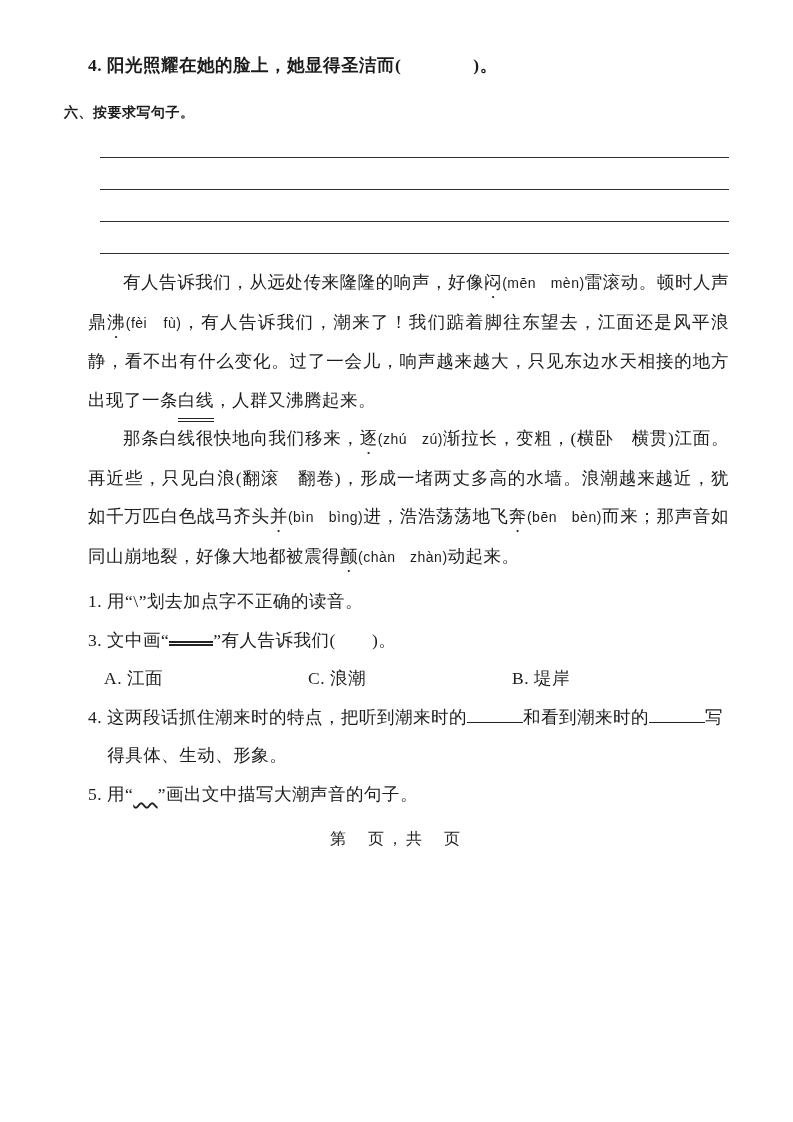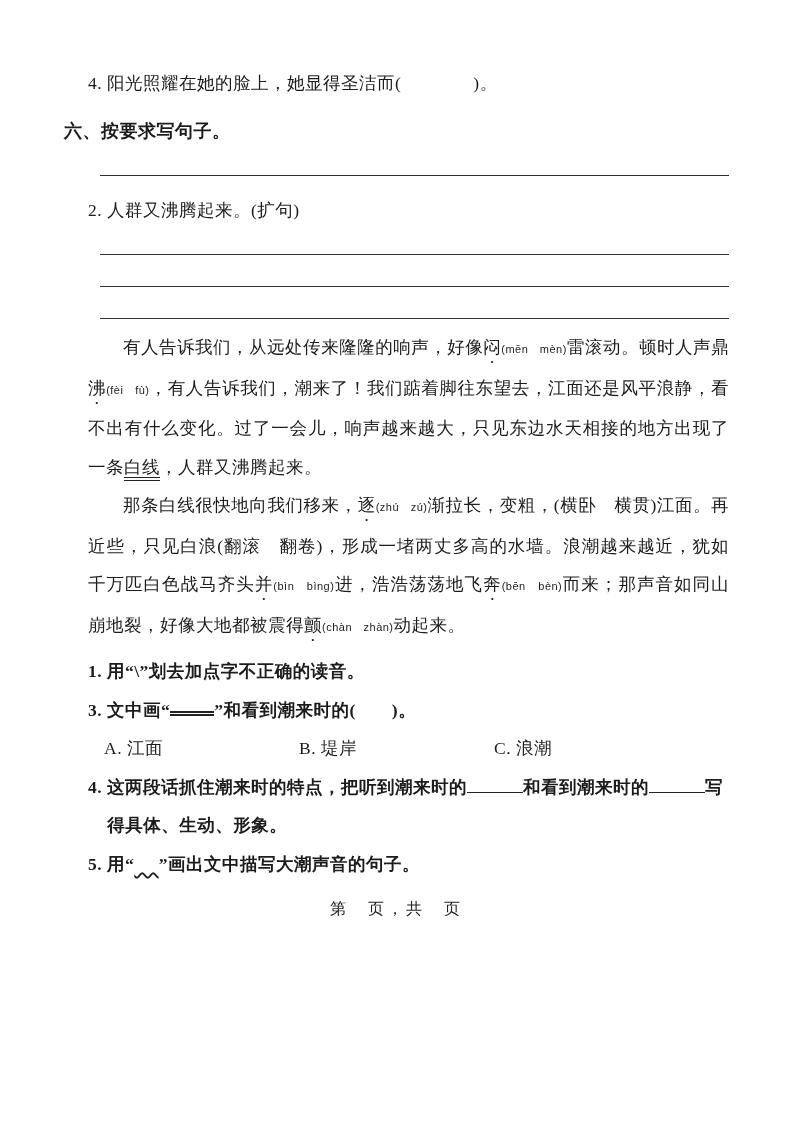--- a/index.html
+++ b/index.html
@@ -16,23 +16,23 @@
     padding: 46px 64px 0 64px;
     overflow: hidden;
   }
   
   .q-item {
     margin-left: 24px;
     font-size: 17.5px;
     line-height: 26px;
     letter-spacing: 0.5px;
   }
-  .intro-item { margin-top: 24px; }
+  .intro-item { margin-top: 6px; font-weight: bold; }
   .sec-title {
-    font-size: 18px;
+    font-size: 14px;
     font-weight: bold;
     margin: 22px 0 0 0;
     line-height: 26px;
     letter-spacing: 0.5px;
   }
   .six-item { margin-top: 21px; }
   .answer-line {
     border-bottom: 1.5px solid #2f2f2f;
     margin: 31px 0 0 36px;
     height: 0;
@@ -50,40 +50,40 @@
   .passage-wrap { margin-top: 9px; }
   
   .rq {
     margin-left: 24px;
     width: 645px;
     font-size: 17.5px;
     line-height: 38.6px;
     padding-left: 1.1em;
     text-indent: -1.1em;
     letter-spacing: 0.5px;
-    font-weight: bold;
   }
   .rq-first { margin-top: 6px; }
   .options-row {
     display: flex;
     margin-left: 40px;
     font-size: 17.5px;
     line-height: 38.6px;
     letter-spacing: 0.5px;
+    gap: 9px;
   }
   .options-row .option { width: 195px; }
   
   .em-dot {
     -webkit-text-emphasis: filled dot #1c1c1c;
     -webkit-text-emphasis-position: under;
     text-emphasis: filled dot #1c1c1c;
     text-emphasis-position: under left;
   }
-  .py { font-family: "Liberation Sans", "DejaVu Sans", sans-serif; font-size: 11px; }
-  .u-double { border-bottom: 4px double #222; padding-bottom: 0px; }
+  .py { font-family: "Liberation Sans", "DejaVu Sans", sans-serif; font-size: 14px; }
+  .u-double { border-bottom: 4px double #222; padding-bottom: 8px; }
   .bl-short {
     display: inline-block; width: 38px; height: 0.85em;
     border-bottom: 1.5px solid #222; vertical-align: baseline;
   }
   .bl-mid {
     display: inline-block; width: 56px; height: 0.85em;
     border-bottom: 1.5px solid #222; vertical-align: baseline;
   }
   .bl-double {
     display: inline-block; width: 44px; height: 0.85em;
@@ -110,42 +110,41 @@
 <body>
 
 <div class="sheet">
 
   <div class="q-item intro-item"><span>4. 阳光照耀在她的脸上，她显得圣洁而(　　　　)。</span></div>
 
   <h2 class="sec-title">六、按要求写句子。</h2>
 
   <div class="answer-line"></div>
 
-  <div class="q-item six-item"><span>2. 人群又沸腾起来。(扩句)</span></div>
   <div class="answer-line"></div>
 
   <div class="answer-line"></div>
 
   <div class="answer-line"></div>
 
 
   <div class="passage-wrap">
     <p class="passage"><span>有人告诉我们，从远处传来隆隆的响声，好像</span><span class="em-dot">闷</span><span class="py">(mēn　mèn)</span><span>雷滚动。顿时人声鼎</span><span class="em-dot">沸</span><span class="py">(fèi　fù)</span><span>，有人告诉我们，潮来了！我们踮着脚往东望去，江面还是风平浪静，看不出有什么变化。过了一会儿，响声越来越大，只见东边水天相接的地方出现了一条</span><span class="u-double">白线</span><span>，人群又沸腾起来。</span></p>
     <p class="passage"><span>那条白线很快地向我们移来，</span><span class="em-dot">逐</span><span class="py">(zhú　zú)</span><span>渐拉长，变粗，(横卧　横贯)江面。再近些，只见白浪(翻滚　翻卷)，形成一堵两丈多高的水墙。浪潮越来越近，犹如千万匹白色战马齐头</span><span class="em-dot">并</span><span class="py">(bìn　bìng)</span><span>进，浩浩荡荡地飞</span><span class="em-dot">奔</span><span class="py">(bēn　bèn)</span><span>而来；那声音如同山崩地裂，好像大地都被震得</span><span class="em-dot">颤</span><span class="py">(chàn　zhàn)</span><span>动起来。</span></p>
   </div>
 
   <div class="rq rq-first"><span>1. 用“\”划去加点字不正确的读音。</span></div>
 
 
-  <div class="rq"><span>3. 文中画“</span><span class="bl-double"></span><span>”和看到潮来时的(　　)。</span></div>
+  <div class="rq"><span>3. 文中画“</span><span class="bl-double"></span><span>”有人告诉我们(　　)。</span></div>
 
   <div class="options-row">
     <span class="option">A. 江面</span>
+    <span class="option">C. 浪潮</span>
     <span class="option">B. 堤岸</span>
-    <span class="option">C. 浪潮</span>
   </div>
 
   <div class="rq"><span>4. 这两段话抓住潮来时的特点，把听到潮来时的</span><span class="bl-mid"></span><span>和看到潮来时的</span><span class="bl-mid"></span><span>写得具体、生动、形象。</span></div>
 
   <div class="rq"><span>5. 用“</span><span class="bl-wavy">&nbsp;&nbsp;&nbsp;&nbsp;&nbsp;</span><span>”画出文中描写大潮声音的句子。</span></div>
 
   <div class="footer">第　页，共　页</div>
 
 </div>
 

